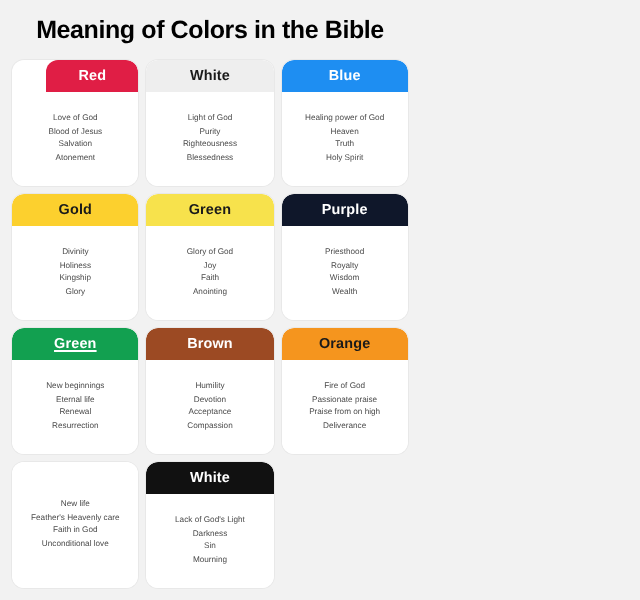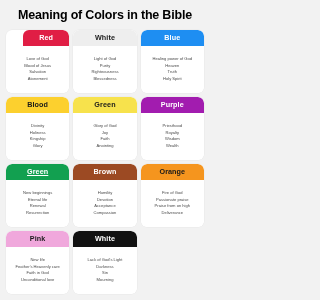--- a/index.html
+++ b/index.html
@@ -105,39 +105,39 @@
       <div class="card">
         <div class="card-header" style="background: rgb(30, 142, 242); color: rgb(255, 255, 255);">Blue</div>
         <div class="card-body">
           <div class="attr">Healing power of God</div>
           <div class="attr">Heaven</div>
           <div class="attr">Truth</div>
           <div class="attr">Holy Spirit</div>
         </div>
       </div>
       <div class="card">
-        <div class="card-header" style="background: rgb(252, 208, 46); color: rgb(26, 26, 26);">Blood</div>
+        <div class="card-header" style="background: rgb(252, 208, 46); color: rgb(26, 26, 26);">Gold</div>
         <div class="card-body">
           <div class="attr">Divinity</div>
           <div class="attr">Holiness</div>
           <div class="attr">Kingship</div>
           <div class="attr">Glory</div>
         </div>
       </div>
       <div class="card">
         <div class="card-header" style="background: rgb(247, 226, 76); color: rgb(26, 26, 26);">Green</div>
         <div class="card-body">
           <div class="attr">Glory of God</div>
           <div class="attr">Joy</div>
           <div class="attr">Faith</div>
           <div class="attr">Anointing</div>
         </div>
       </div>
       <div class="card">
-        <div class="card-header" style="background: #a21caf; color: rgb(255, 255, 255);">Purple</div>
+        <div class="card-header" style="background: #0f172a; color: rgb(255, 255, 255);">Purple</div>
         <div class="card-body">
           <div class="attr">Priesthood</div>
           <div class="attr">Royalty</div>
           <div class="attr">Wisdom</div>
           <div class="attr">Wealth</div>
         </div>
       </div>
       <div class="card">
         <div class="card-header" style="background: rgb(18, 160, 80); color: rgb(255, 255, 255); text-decoration: underline;">Green</div>
         <div class="card-body">
@@ -159,21 +159,20 @@
       <div class="card">
         <div class="card-header" style="background: rgb(245, 149, 30); color: rgb(26, 26, 26);">Orange</div>
         <div class="card-body">
           <div class="attr">Fire of God</div>
           <div class="attr">Passionate praise</div>
           <div class="attr">Praise from on high</div>
           <div class="attr">Deliverance</div>
         </div>
       </div>
       <div class="card">
-        <div class="card-header" style="background: rgb(240, 168, 220); color: rgb(26, 26, 26);">Pink</div>
         <div class="card-body">
           <div class="attr">New life</div>
           <div class="attr">Feather's Heavenly care</div>
           <div class="attr">Faith in God</div>
           <div class="attr">Unconditional love</div>
         </div>
       </div>
       <div class="card">
         <div class="card-header" style="background: rgb(17, 17, 17); color: rgb(255, 255, 255);">White</div>
         <div class="card-body">

